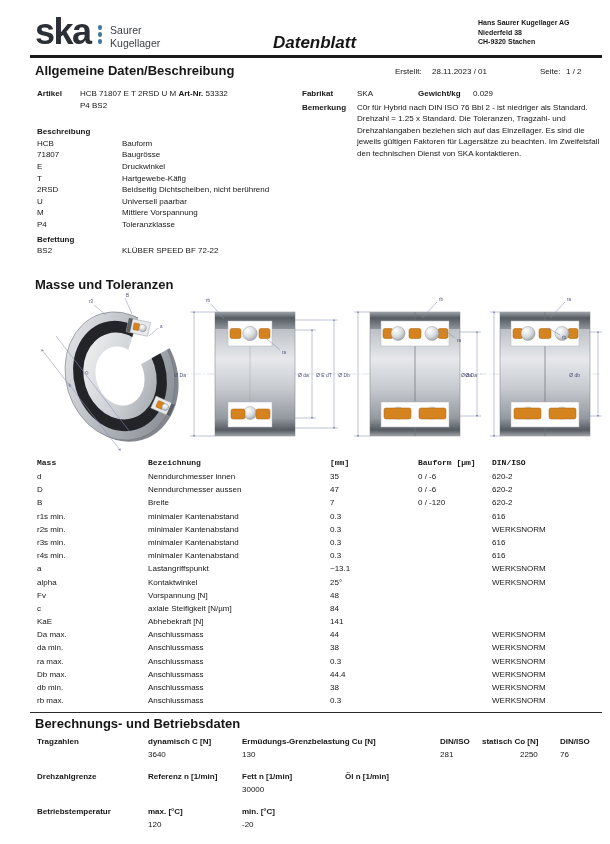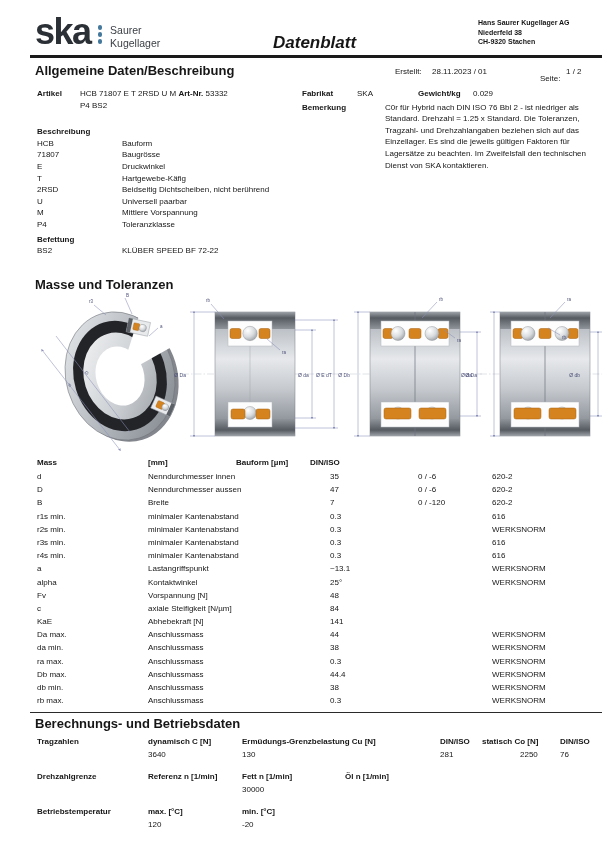--- a/index.html
+++ b/index.html
@@ -25,26 +25,26 @@
   .kv-row { display:flex; }
   .kv-code { width:85px; flex:none; }
   .kv-desc { flex:1; }
   .art-row { display:flex; }
   .art-label { width:43px; flex:none; }
   
   .fab-row { display:flex; }
   .fab-l1 { width:55px; flex:none; }
   .fab-v1 { width:61px; flex:none; }
   .fab-l2 { width:55px; flex:none; }
-  .bem-row { display:flex;gap:28px; }
+  .bem-row { display:flex; }
   .bem-label { width:55px; flex:none; }
   .bem-text { width:243px; }
   
   .mt-head, .mt-row { display:flex; font-size:8px; }
-  .mt-head { font-weight:bold; height:14px; }
+  .mt-head { font-weight:bold; height:14px;font-family:Liberation Mono, monospace; }
   .mt-row { height:13.2px; }
   .mc1 { width:111px; flex:none; }
   .mc2 { width:182px; flex:none; }
   .mc3 { width:88px; flex:none; }
   .mc4 { width:74px; flex:none; }
   .mc5 { flex:1; }
   
   .bt-block { position:absolute; width:565px; height:30px; font-size:8px; }
   .bt-block span { position:absolute; white-space:nowrap; }
   svg { font-family:"Liberation Sans", sans-serif; }
@@ -75,21 +75,21 @@
     <div>Hans Saurer Kugellager AG</div>
     <div>Niederfeld 38</div>
     <div>CH-9320 Stachen</div>
   </div>
 
   <div class="abs rule-thick" style="left:30px; top:55px; width:572px;"></div>
 
   <div class="abs hsec" style="left:35px; top:63px;">Allgemeine Daten/Beschreibung</div>
   <div class="abs t8" style="left:395px; top:66px;">Erstellt:</div>
   <div class="abs t8" style="left:432px; top:66px;">28.11.2023 / 01</div>
-  <div class="abs t8" style="left:540px; top:66px;margin-top:7px;">Seite:</div>
+  <div class="abs t8" style="left:540px; top:66px;">Seite:</div>
   <div class="abs t8" style="left:566px; top:66px;">1 / 2</div>
 
   <div class="abs t8" style="left:37px; top:88px; width:262px;">
     <div class="art-row">
       <span class="art-label b">Artikel</span>
       <span style="flex:1;">
         <span>HCB 71807 E T 2RSD U M</span>
         <span class="b">Art-Nr.</span>
         <span>53332</span>
         <br>
@@ -349,20 +349,21 @@
       <text class="dimtxt" x="445" y="84.5" text-anchor="end">Ø Da</text>
       <text class="dimtxt" x="548" y="84.5" text-anchor="end">Ø db</text>
       <text class="dimtxt2" x="535" y="9">ra</text>
       <text class="dimtxt2" x="530" y="47">rb</text>
     </g>
   </svg>
 
   <div class="abs" style="left:37px; top:458px; width:565px;">
     <div class="mt-head">
       <span class="mc1">Mass</span>
+      <span class="mc2">Bezeichnung</span>
       <span class="mc3">[mm]</span>
       <span class="mc4">Bauform [µm]</span>
       <span class="mc5">DIN/ISO</span>
     </div>
     <div>
 
         <div class="mt-row">
           <span class="mc1">d</span>
           <span class="mc2">Nenndurchmesser innen</span>
           <span class="mc3">35</span>

